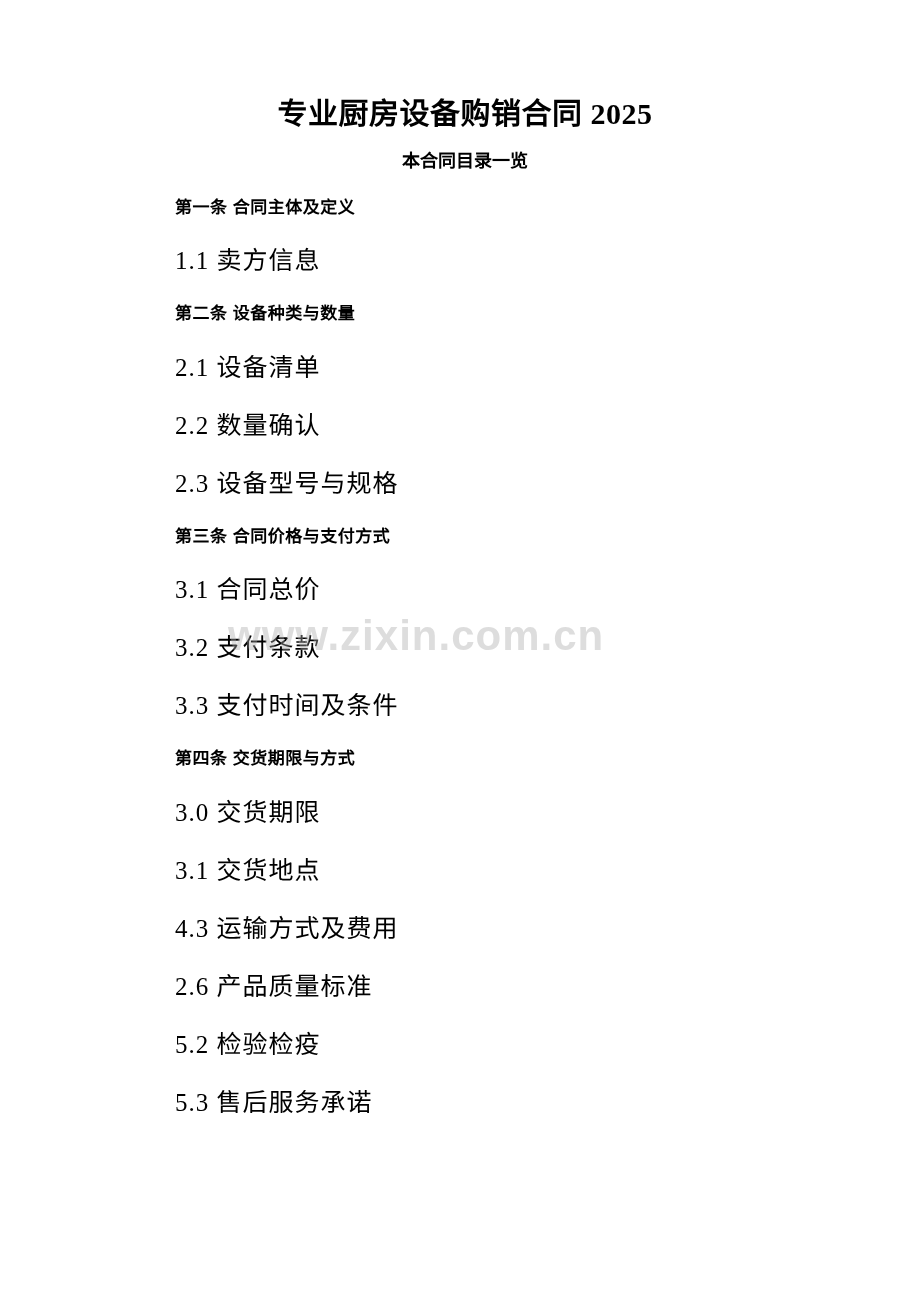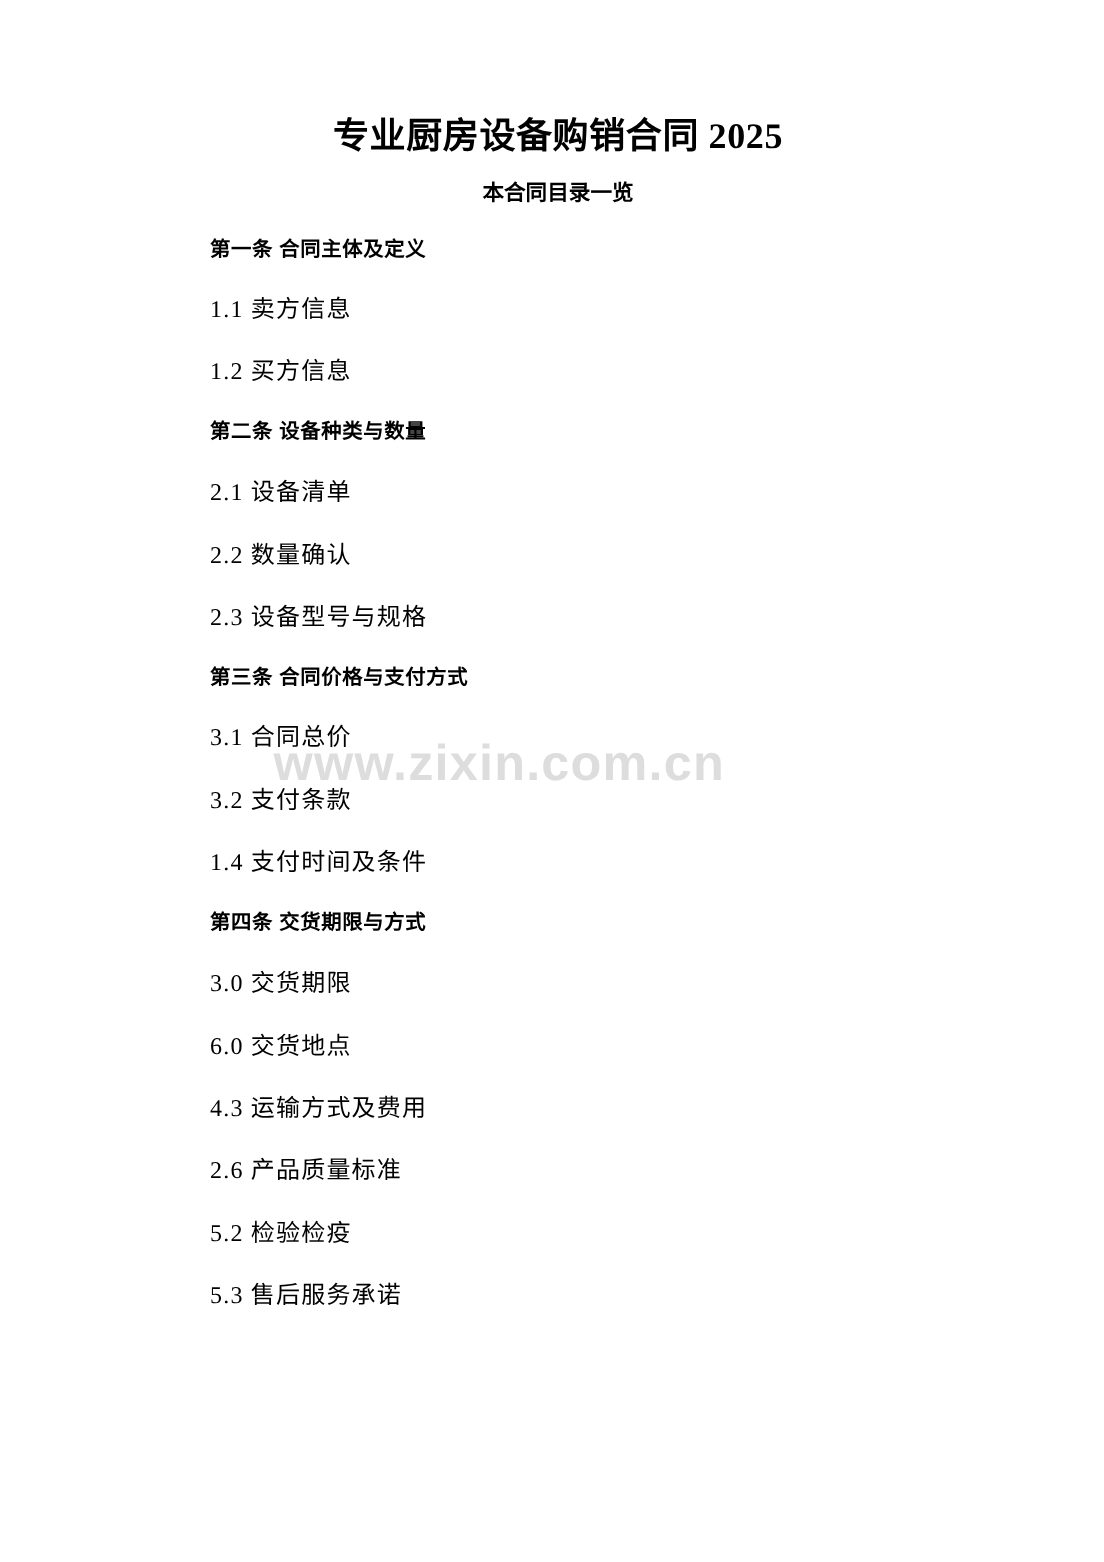--- a/index.html
+++ b/index.html
@@ -46,21 +46,21 @@
   }
   .line.heading {
     font-weight: bold;
     font-family: "Liberation Sans", "DejaVu Sans", sans-serif;
     font-size: 17px;
     letter-spacing: 0.5px;
   }
   .line.sub {
     font-weight: normal;
     font-family: "Liberation Serif", "DejaVu Serif", serif;
-    font-size: 20px;
+    font-size: 25px;
     letter-spacing: 1px;
   }
   .line.toc-label {
     font-weight: bold;
     font-family: "Liberation Sans", "DejaVu Sans", sans-serif;
     font-size: 18px;
     margin-bottom: 26px;
     text-align: center;
   }
   .watermark {
@@ -87,35 +87,34 @@
 <body>
 
 <div class="page">
 
   <div class="content">
     <h1 class="doc-title">专业厨房设备购销合同 2025</h1>
     <div class="line toc-label">本合同目录一览</div>
 
     <div class="line heading">第一条  合同主体及定义</div>
     <div class="line sub">1.1 卖方信息</div>
-    <div class="line sub">1.2 买方信息</div>
 
     <div class="line heading">第二条  设备种类与数量</div>
     <div class="line sub">2.1 设备清单</div>
     <div class="line sub">2.2 数量确认</div>
     <div class="line sub">2.3 设备型号与规格</div>
 
     <div class="line heading">第三条  合同价格与支付方式</div>
     <div class="line sub">3.1 合同总价</div>
     <div class="line sub">3.2 支付条款</div>
-    <div class="line sub">1.4 支付时间及条件</div>
+    <div class="line sub">3.3 支付时间及条件</div>
 
     <div class="line heading">第四条  交货期限与方式</div>
     <div class="line sub">3.0 交货期限</div>
-    <div class="line sub">6.0 交货地点</div>
+    <div class="line sub">3.1 交货地点</div>
     <div class="line sub">4.3 运输方式及费用</div>
 
     <div class="line sub">2.6 产品质量标准</div>
     <div class="line sub">5.2 检验检疫</div>
     <div class="line sub">5.3 售后服务承诺</div>
   </div>
 
   <div class="watermark">
     <div class="watermark-text">www.zixin.com.cn</div>
   </div>

